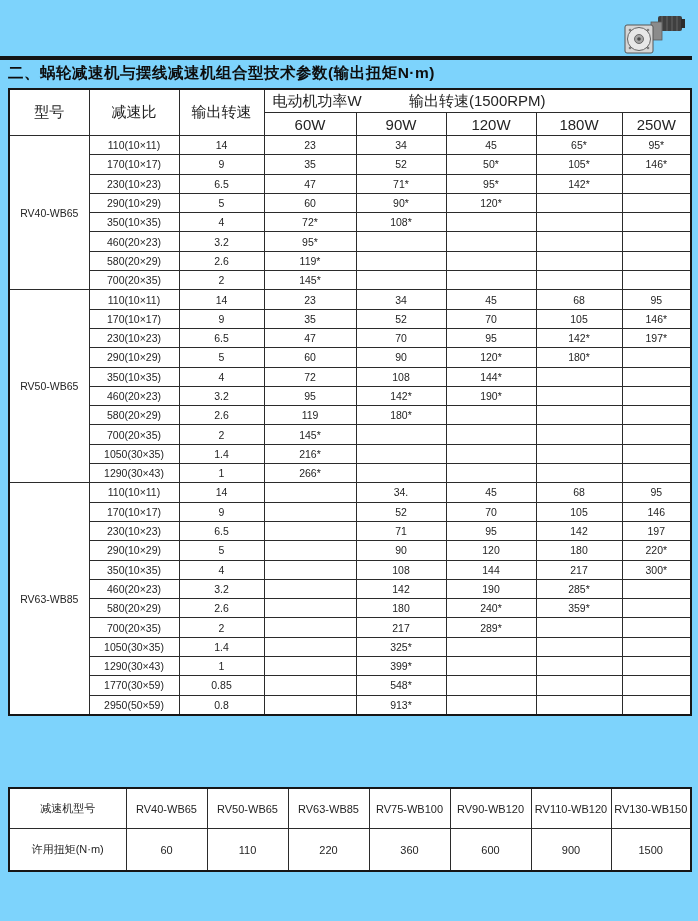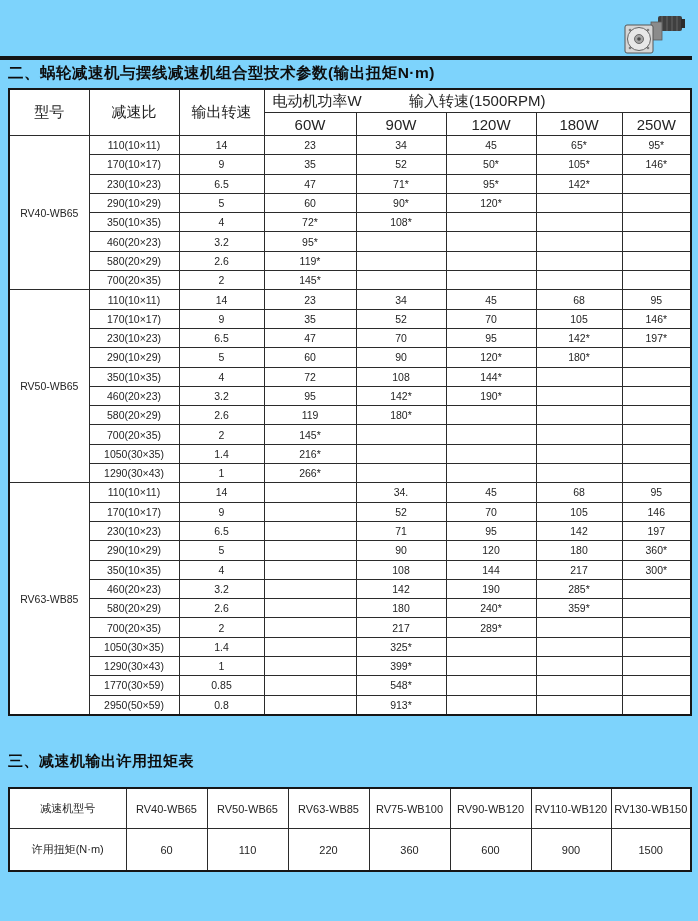--- a/index.html
+++ b/index.html
@@ -122,21 +122,21 @@
       <col style="width:86px">
         <col style="width:69px">
     </colgroup>
     <thead>
       <tr>
         <td rowspan="2">型号</td>
         <td rowspan="2">减速比</td>
         <td rowspan="2">输出转速</td>
         <td colspan="5" class="power-head-cell">
           <span class="power-head-left">电动机功率W</span>
-          <span class="power-head-center">输入转速(1500RPM)</span>
+          <span class="power-head-center">输出转速(1500RPM)</span>
         </td>
       </tr>
       <tr id="power-cols-row">
           <td>60W</td>
           <td>90W</td>
           <td>120W</td>
           <td>180W</td>
           <td>250W</td>
         </tr>
     </thead>
@@ -333,21 +333,21 @@
           <td>142</td>
           <td>197</td>
         </tr>
         <tr>
           <td>290(10×29)</td>
           <td>5</td>
           <td></td>
           <td>90</td>
           <td>120</td>
           <td>180</td>
-          <td>360*</td>
+          <td>220*</td>
         </tr>
         <tr>
           <td>350(10×35)</td>
           <td>4</td>
           <td></td>
           <td>108</td>
           <td>144</td>
           <td>217</td>
           <td>300*</td>
         </tr>
@@ -410,21 +410,20 @@
           <td>0.8</td>
           <td></td>
           <td>913*</td>
           <td></td>
           <td></td>
           <td></td>
         </tr>
       </tbody>
   </table>
 
-  <div class="sec-title" id="sec3-title">三、减速机输出许用扭矩表</div>
 
   <table id="torque-table">
     <colgroup>
       <col style="width:117px">
         <col style="width:81px">
         <col style="width:81px">
       <col style="width:81px">
         <col style="width:81px">
         <col style="width:81px">
       <col style="width:80px">

